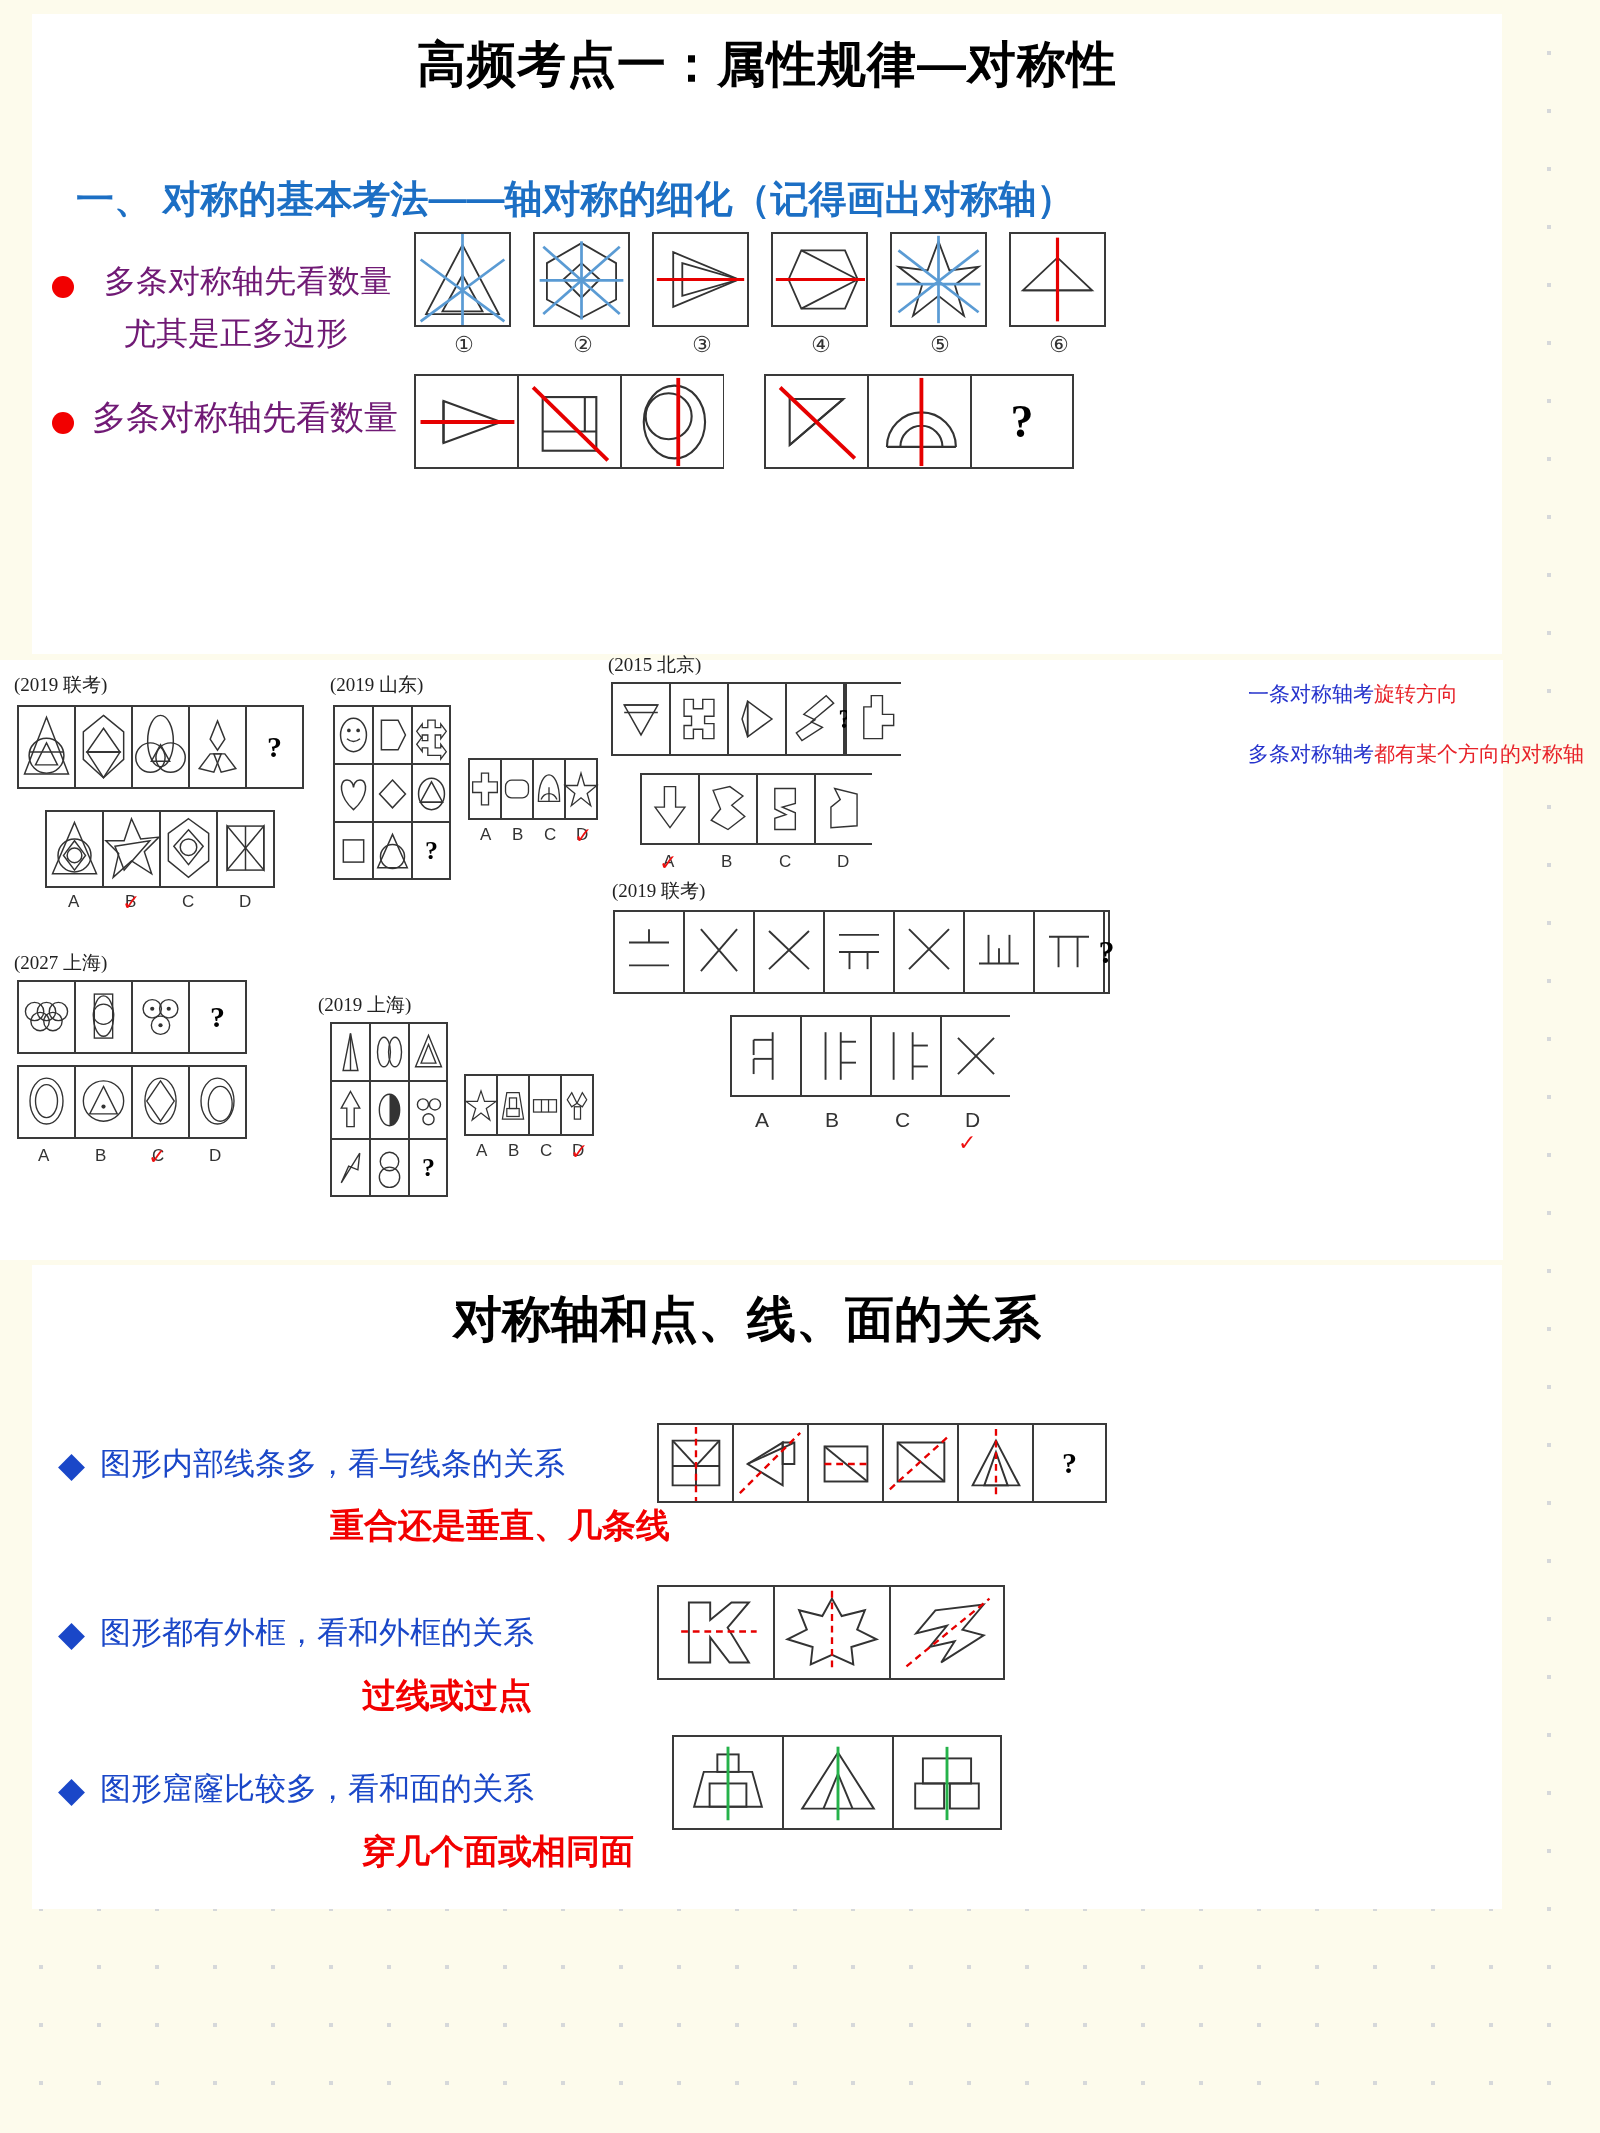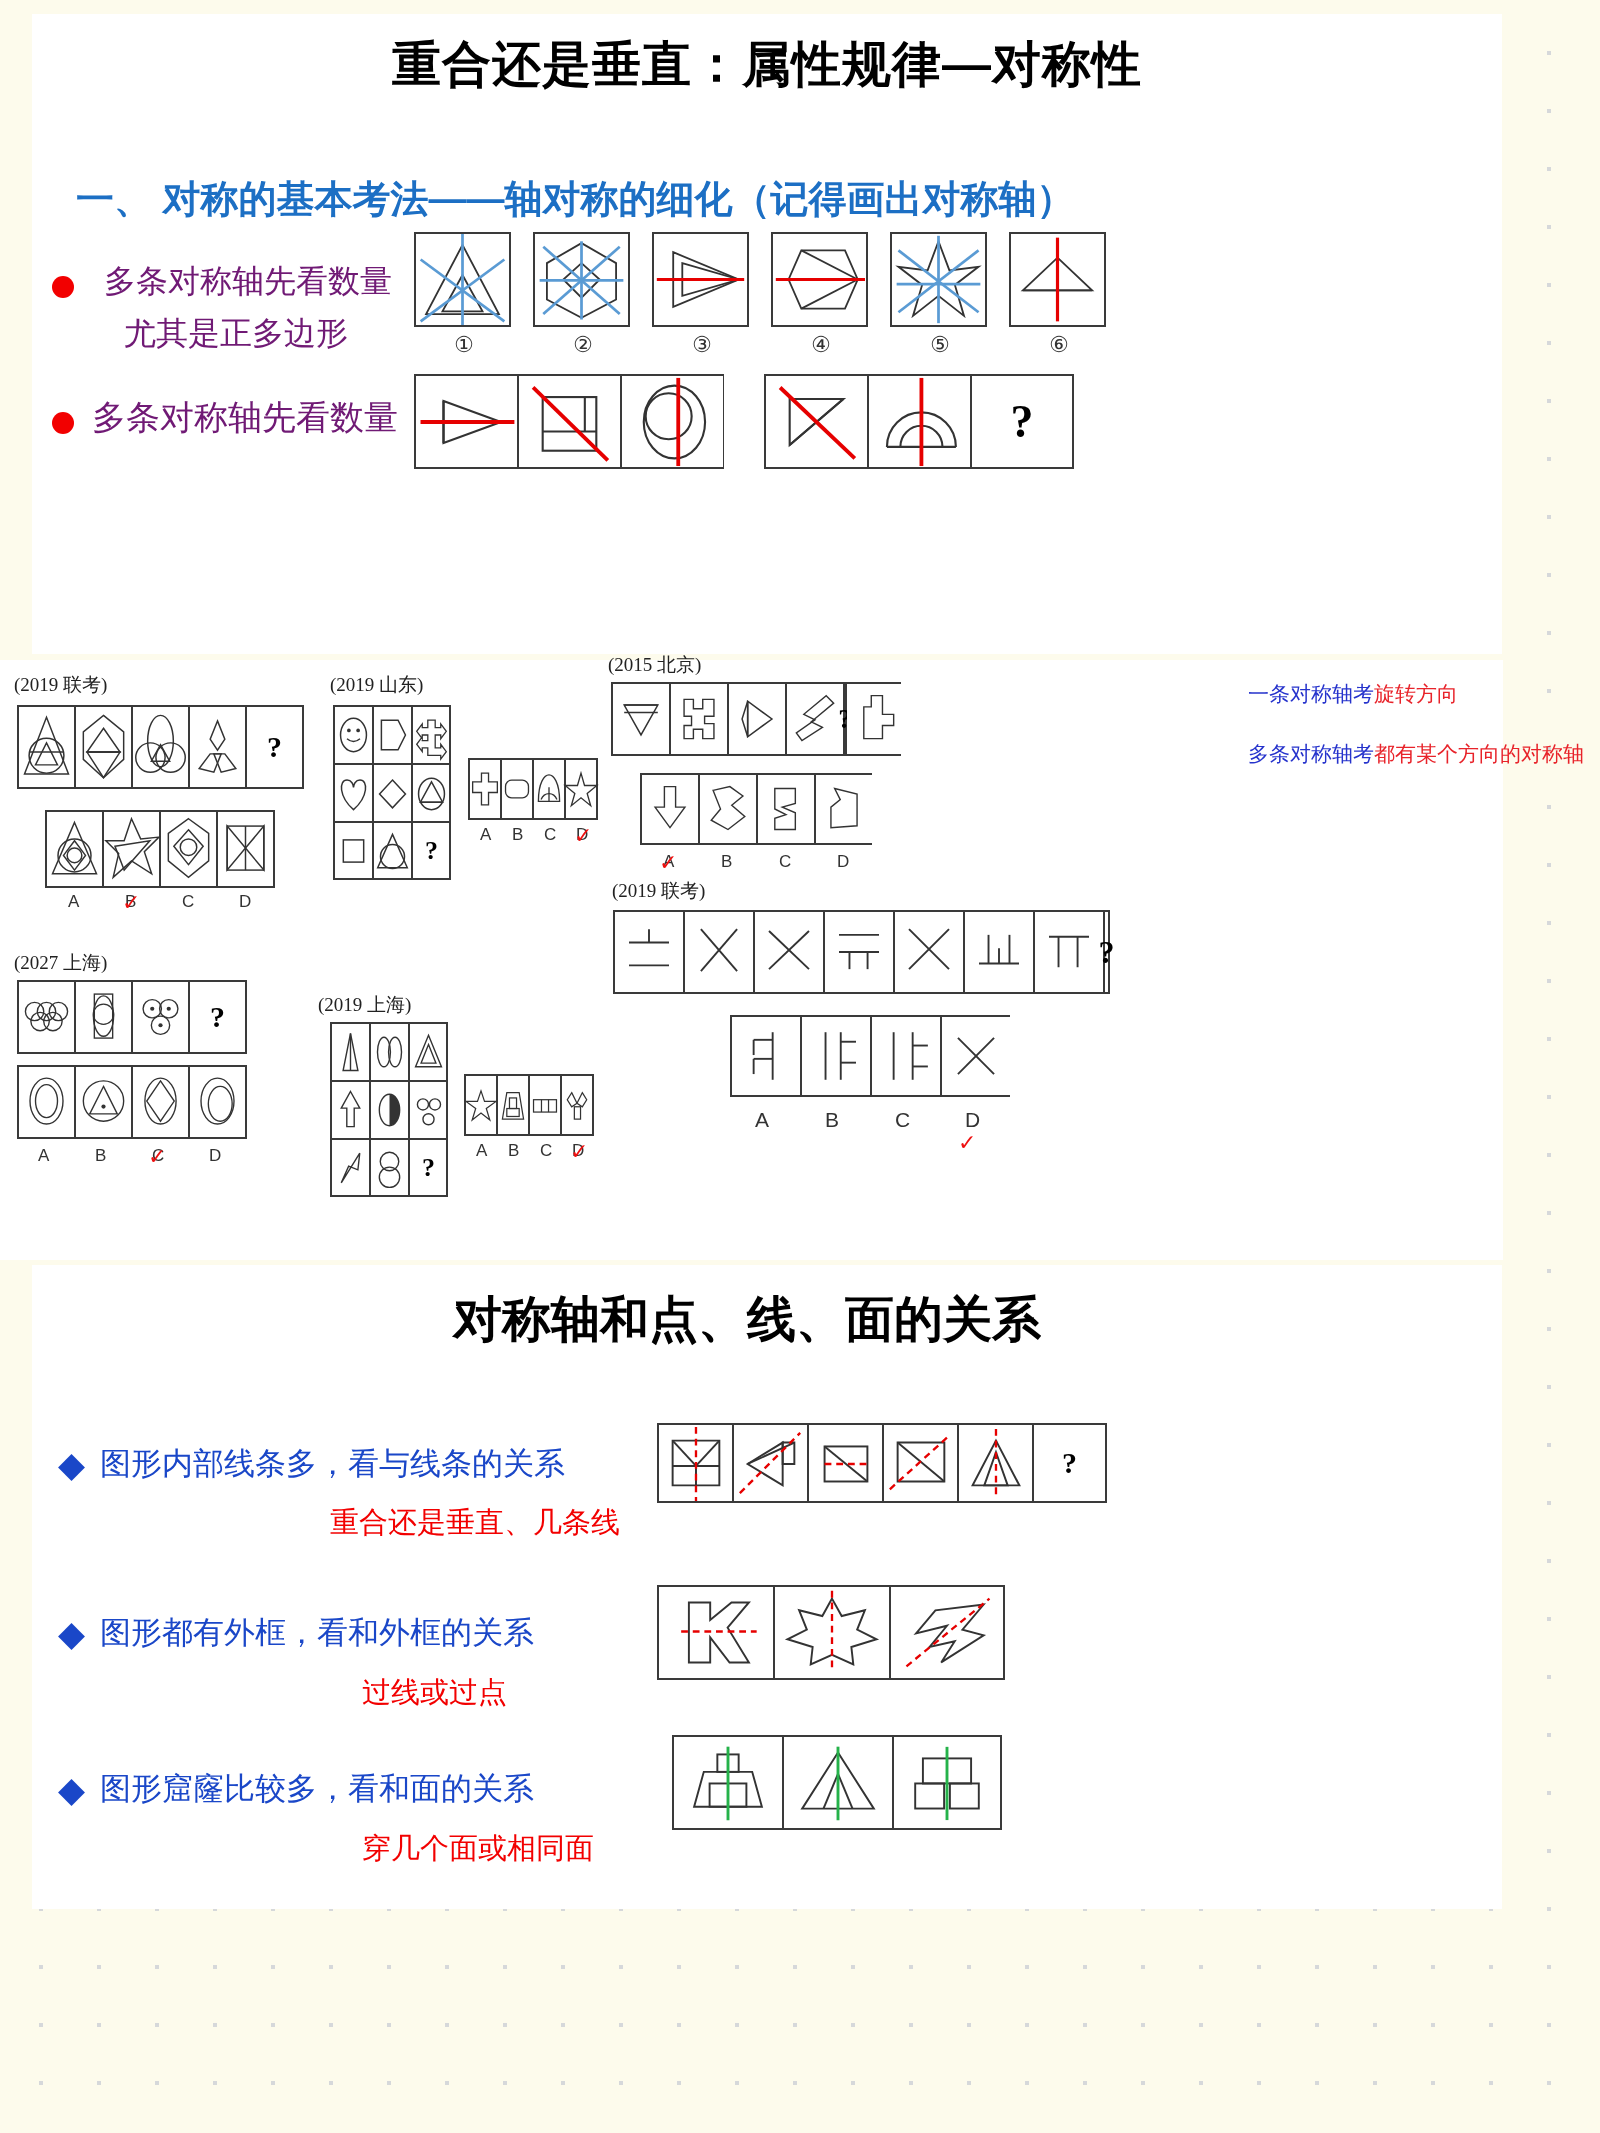--- a/index.html
+++ b/index.html
@@ -46,42 +46,42 @@
   .blue-note{position:absolute;font-size:21px;color:#2633cc;white-space:nowrap;}
   .blue-note .r{color:#e8232a;}
   
   #card-bot{left:32px;top:1265px;width:1470px;height:644px;}
   #title2{
     position:absolute;left:0;top:22px;width:1430px;text-align:center;
     font-size:49px;font-weight:bold;color:#000;
   }
   .bluebullet{position:absolute;color:#1a47c8;font-size:31px;white-space:nowrap;}
   .diam{position:absolute;width:19px;height:19px;background:#1a47c8;transform:rotate(45deg);}
-  .rednote{position:absolute;color:#f20000;font-size:29px;font-weight:normal;white-space:nowrap;}
+  .rednote{position:absolute;color:#f20000;font-size:34px;font-weight:bold;white-space:nowrap;}
   
   .fbox{position:absolute;box-sizing:border-box;border:2px solid #3a3a3a;background:#fff;}
   .strip{position:absolute;box-sizing:border-box;border:2px solid #3a3a3a;display:flex;background:#fff;}
   .strip > .cell{box-sizing:border-box;border-right:2px solid #3a3a3a;position:relative;background:#fff;}
   .strip > .cell:last-child{border-right:none;}
   .qmark{position:absolute;left:0;top:0;width:100%;height:100%;
     display:flex;align-items:center;justify-content:center;
     font-size:30px;font-weight:bold;color:#000;font-family:"Liberation Serif","DejaVu Serif",serif;}
   .circnum{position:absolute;font-size:22px;color:#333;font-family:"DejaVu Sans",sans-serif;}
   .optlab{position:absolute;font-size:17px;color:#333;font-family:"Liberation Sans",sans-serif;}
   .tick{position:absolute;color:#ee1111;font-size:22px;font-weight:bold;font-family:"DejaVu Sans",sans-serif;}
   svg{display:block;overflow:visible;}
 </style>
 </head>
 <body>
 
 <div class="dots"></div>
 
 <div class="card" id="card-top">
 
-  <div id="title">重合还是垂直：属性规律—对称性</div>
+  <div id="title">高频考点一：属性规律—对称性</div>
   <div id="subtitle">一、 对称的基本考法——轴对称的细化（记得画出对称轴）</div>
 
   <div class="bdot" style="left:20px;top:262px;"></div>
   <div class="redbullet" style="left:72px;top:246px;font-size:32px;">多条对称轴先看数量</div>
   <div class="redbullet" style="left:92px;top:298px;font-size:32px;">尤其是正多边形</div>
 
   <div class="bdot" style="left:20px;top:398px;"></div>
   <div class="redbullet" style="left:60px;top:381px;font-size:34px;">多条对称轴先看数量</div>
 
   <div>

